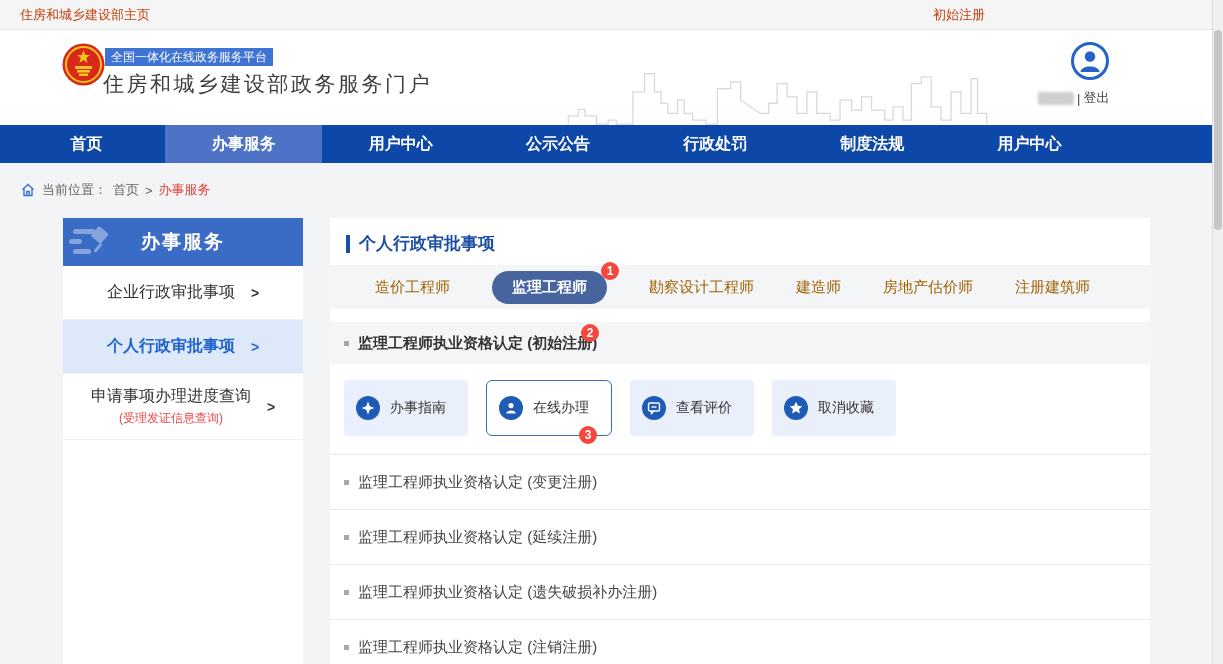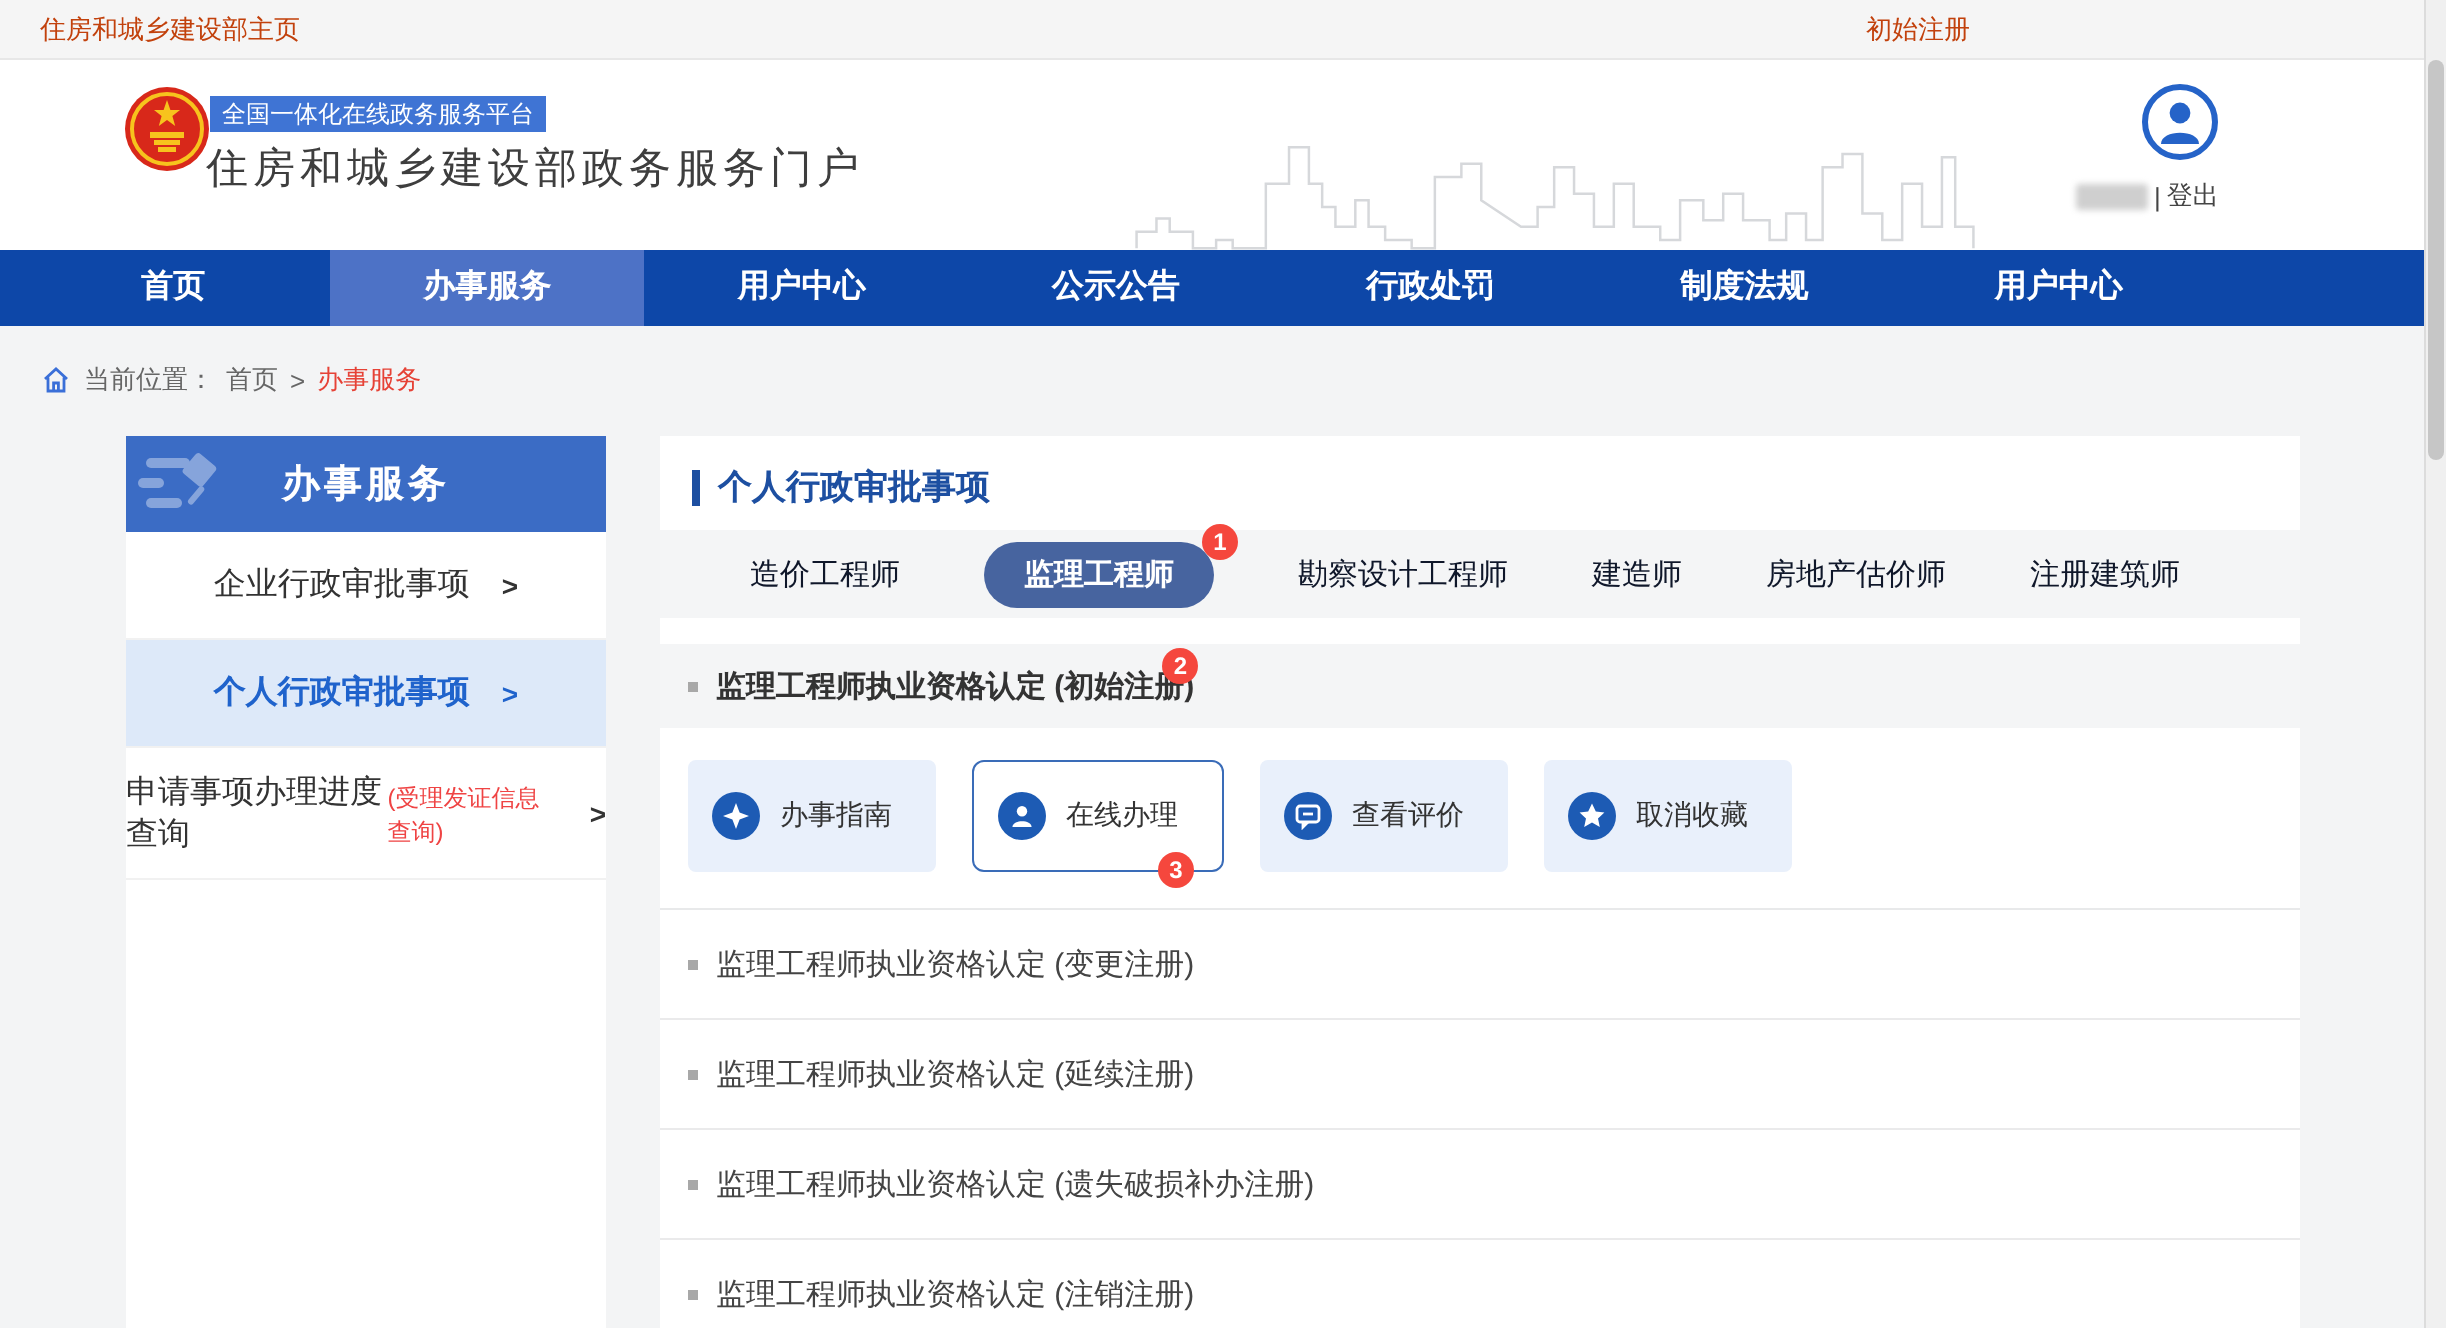--- a/index.html
+++ b/index.html
@@ -48,30 +48,30 @@
   .sb-header { position:relative; height:48px; background:#3b6cc5; color:#fff;
     display:flex; align-items:center; justify-content:center; font-size:19px;
     font-weight:bold; letter-spacing:2px; overflow:hidden; }
   .sb-header svg { position:absolute; left:4px; top:7px; width:44px; height:34px; opacity:.38; }
   .sb-item { min-height:54px; display:flex; align-items:center; justify-content:center;
     gap:16px; font-size:16px; color:#333; border-bottom:1px solid #f1f1f1;
     background:#fff; cursor:pointer; }
   .sb-item .arrow { font-weight:bold; font-size:14px; }
   .sb-item.active { background:#dde9f9; color:#1f63cc; font-weight:bold; }
   .sb-item.multi { min-height:66px; }
-  .sb-item .col { display:flex; flex-direction:row; align-items:center; }
+  .sb-item .col { display:flex; flex-direction:column; align-items:center; }
   .sb-sub { font-size:12px; color:#ef4444; margin-top:3px; font-weight:normal; }
   
   .main { position:absolute; left:330px; top:218px; width:820px; height:446px; background:#fff; }
   .section-title { display:flex; align-items:center; gap:9px; padding:14px 16px 10px; }
   .section-bar { width:4px; height:18px; background:#1d4fa1; }
   .section-text { font-size:17px; font-weight:bold; color:#1d4fa1; }
   .tabs { height:44px; background:#f4f5f6; display:flex; align-items:center;
     padding-left:45px; gap:42px; }
-  .tab { font-size:15px; color:#0f172a; cursor:pointer; white-space:nowrap; }
+  .tab { font-size:15px; color:#a16207; cursor:pointer; white-space:nowrap; }
   .tab.pill { position:relative; background:#47649f; color:#fff; padding:7px 20px;
     border-radius:17px; font-weight:bold; }
   .expanded-header { margin-top:13px; height:42px; background:#f4f5f6; display:flex;
     align-items:center; padding:0 14px; cursor:pointer; }
   .bullet { width:5px; height:5px; background:#a8a8a8; margin-right:9px; flex:none; }
   .exp-title { position:relative; font-size:15px; font-weight:bold; color:#333; }
   .actions { display:flex; gap:18px; padding:16px 14px 18px; border-bottom:1px solid #e8e9ea; }
   .action-btn { position:relative; height:56px; display:flex; align-items:center; gap:10px;
     padding:0 22px 0 12px; background:#e9f0fb; border-radius:4px; font-size:14px;
     color:#333; cursor:pointer; }

